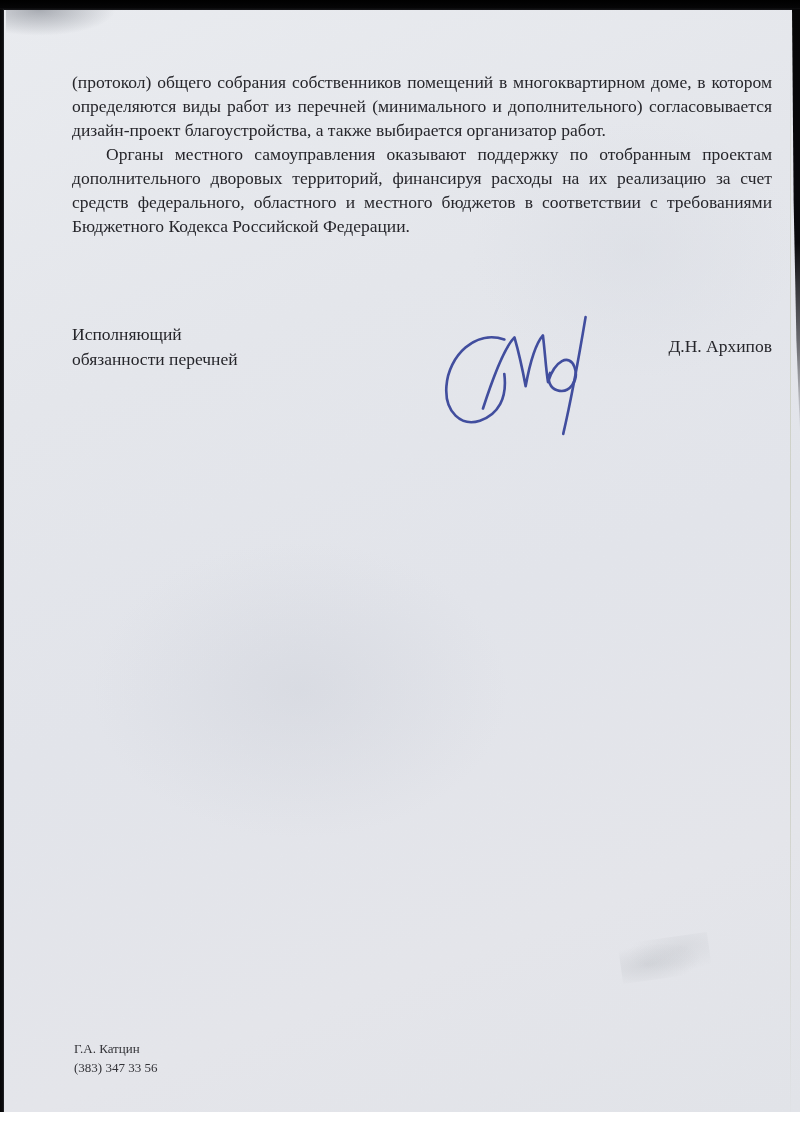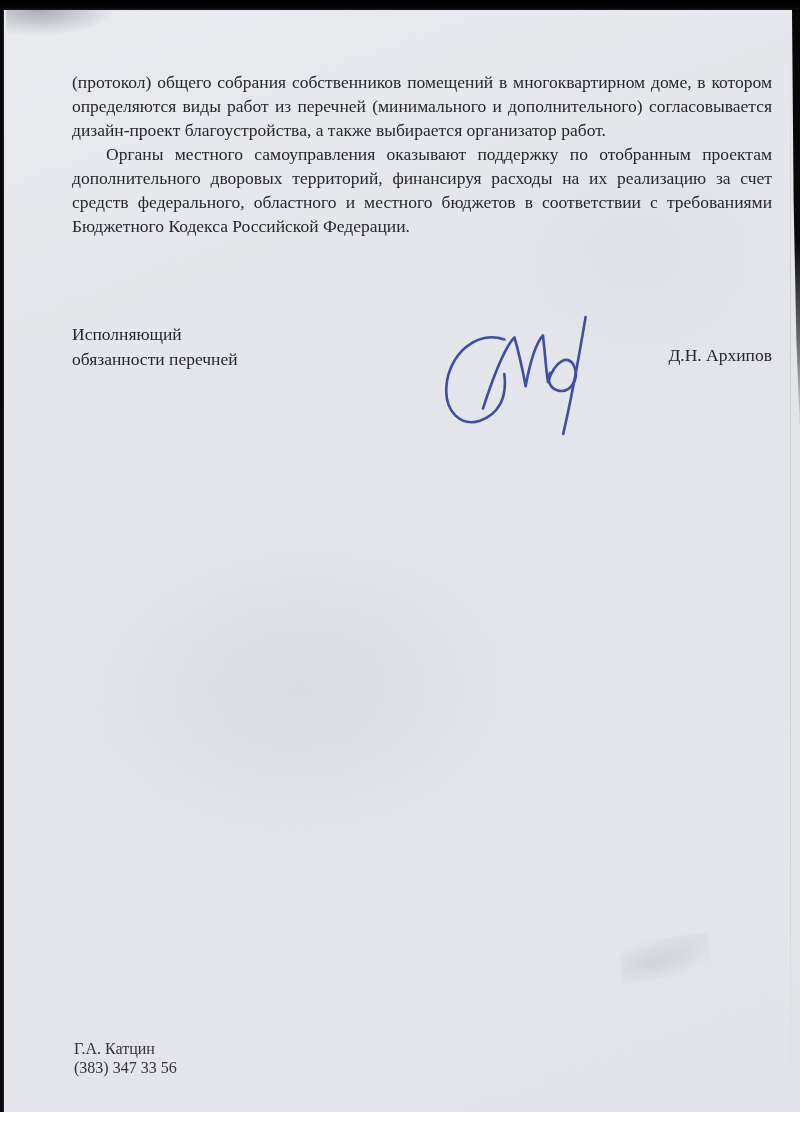--- a/index.html
+++ b/index.html
@@ -78,30 +78,30 @@
     line-height: 24px;
     text-align: justify;
   }
   .body-text p { margin: 0; }
   .body-text p.indent { text-indent: 34px; }
   .sig-title {
     position: absolute; left: 72px; top: 322px;
     color: #26262b; font-size: 17.5px; line-height: 25px;
   }
   .sig-name {
-    position: absolute; right: 28px; top: 345px;
+    position: absolute; right: 28px; top: 336px;
     color: #26262b; font-size: 17.5px;
   }
   .signature-svg {
     position: absolute; left: 437px; top: 311px;
     width: 158px; height: 130px;
   }
   .footer-contact {
     position: absolute; left: 74px; top: 1040px;
-    color: #333338; font-size: 16px; line-height: 18.5px;
+    color: #333338; font-size: 13px; line-height: 18.5px;
   }
 </style>
 </head>
 <body>
 
 <div class="scan">
 
   <div class="blotch1"></div>
   <div class="blotch2"></div>
   <div class="smudge"></div>

